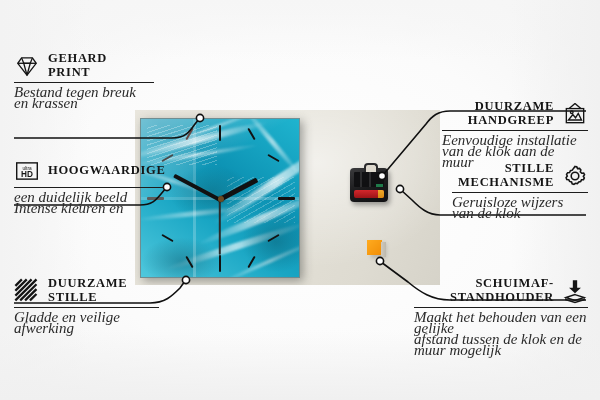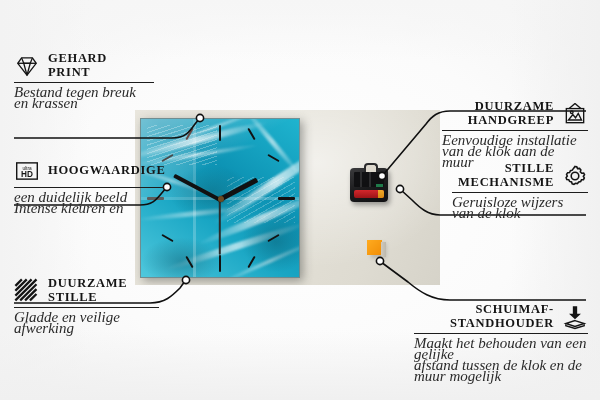--- a/index.html
+++ b/index.html
@@ -298,21 +298,21 @@
                    L4.2 10.4 L5.2 8.9 L7 8.8 L7.8 7.1 L9.5 6.6 L10.6 5 Z"></path>
           <circle cx="12" cy="12" r="3.5"></circle>
         </g>
       </svg>
     </div>
     <div class="lab-rule"></div>
     <div class="lab-desc">Geruisloze wijzers</div>
     <div class="lab-desc">van de klok</div>
   </div>
 
-  <div class="label right" style="left:414px;top:277px;width:174px;margin-top:26px;">
+  <div class="label right" style="left:414px;top:277px;width:174px;">
     <div class="lab-head">
       <div>
         <div class="lab-title">SCHUIMAF-</div>
         <div class="lab-title">STANDHOUDER</div>
       </div>
       <svg class="ico" viewBox="0 0 24 24">
         <g fill="none" stroke="#151515" stroke-width="1.25">
           <path d="M10 2 H14 V9 H17.5 L12 14 L6.5 9 H10 Z" fill="#151515" stroke="none"></path>
           <path d="M12 15.3 L20.5 18 L12 20.7 L3.5 18 Z"></path>
           <path d="M3.5 18.6 V20 L12 22.6 L20.5 20 V18.6"></path>

